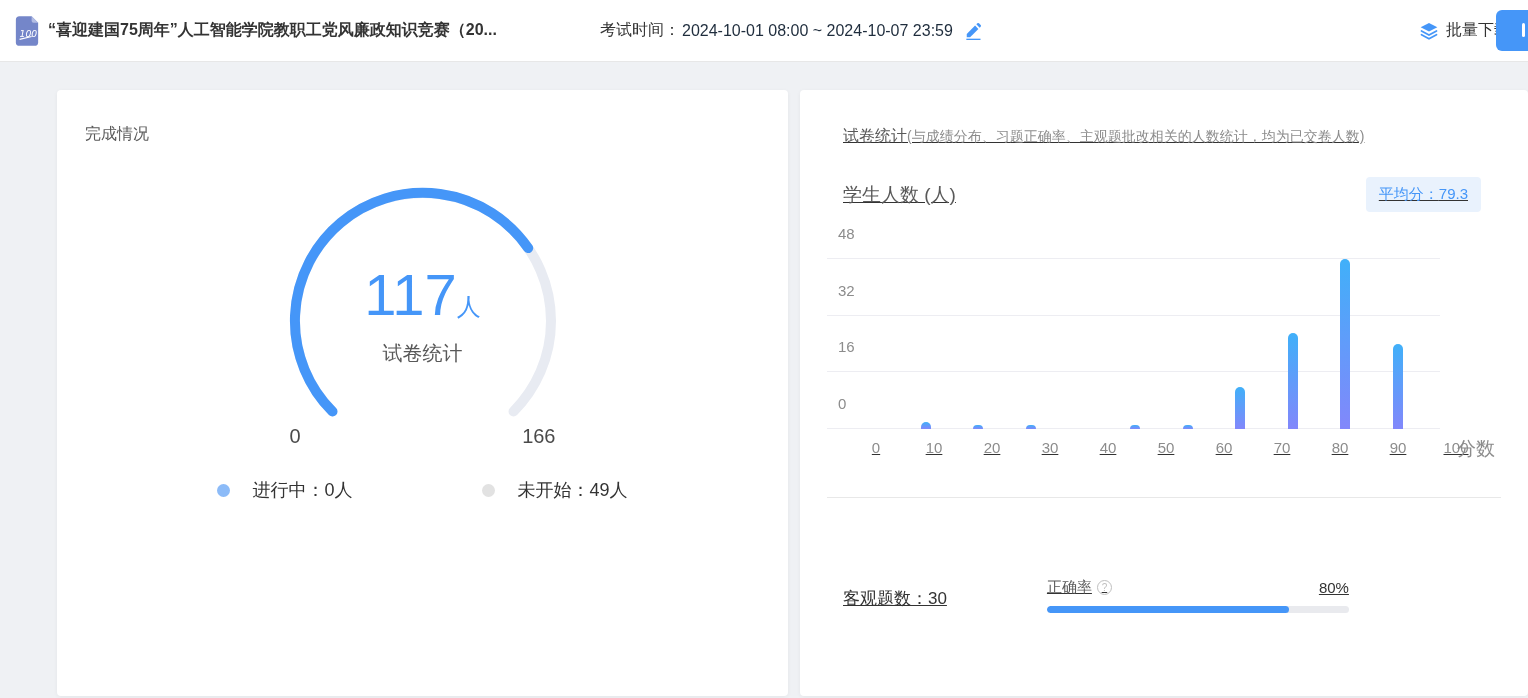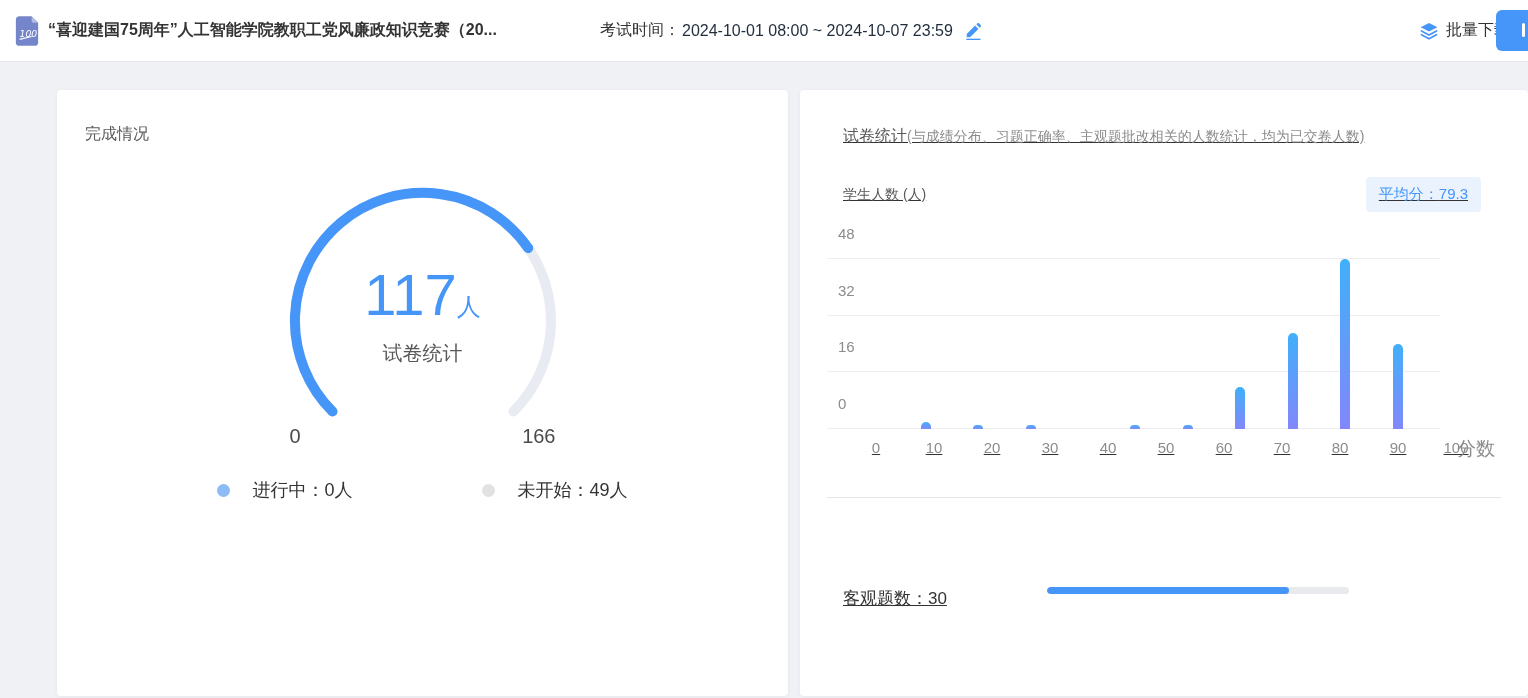--- a/index.html
+++ b/index.html
@@ -102,21 +102,21 @@
   }
 
   
   .card-right { padding: 36px 27px 0; text-decoration: underline; }
   .stats-title-row { margin-left: 16px; display: flex; align-items: baseline; }
   .stats-subtitle { font-size: 14px; color: #8c8c8c; }
   .chart-head {
     margin: 30px 20px 0 16px;
     display: flex; align-items: center; justify-content: space-between;
   }
-  .y-axis-title { font-size: 14px; color: #595959; }
+  .y-axis-title { font-size: 19px; color: #595959; }
   .avg-badge {
     background: #e9f2fd; color: #4596f8;
     font-size: 15px; border-radius: 4px;
     padding: 8px 13px;
   }
   .chart { position: relative; margin-top: 47px; }
   .plot { position: relative; height: 170px; width: 613px; }
   .gridline {
     position: absolute; left: 0; right: 0; height: 1px;
     background: #ededf2;
@@ -300,20 +300,27 @@
           <div class="xl">100</div>
         </div>
       <div class="x-axis-title">分数</div>
     </div>
 
     <div class="divider"></div>
 
     <div class="bottom-row">
       <div class="objective"><span>客观题数：</span><span>30</span></div>
       <div class="accuracy-block">
+        <div class="accuracy-head">
+          <span class="accuracy-label">
+            <span>正确率</span>
+            <span class="help-icon">?</span>
+          </span>
+          <span class="accuracy-value">80%</span>
+        </div>
         <div class="progress-track">
           <div class="progress-fill" id="progress-fill" style="width: 80%;"></div>
         </div>
       </div>
     </div>
   </div>
 
 </div>
 
 </body></html>

